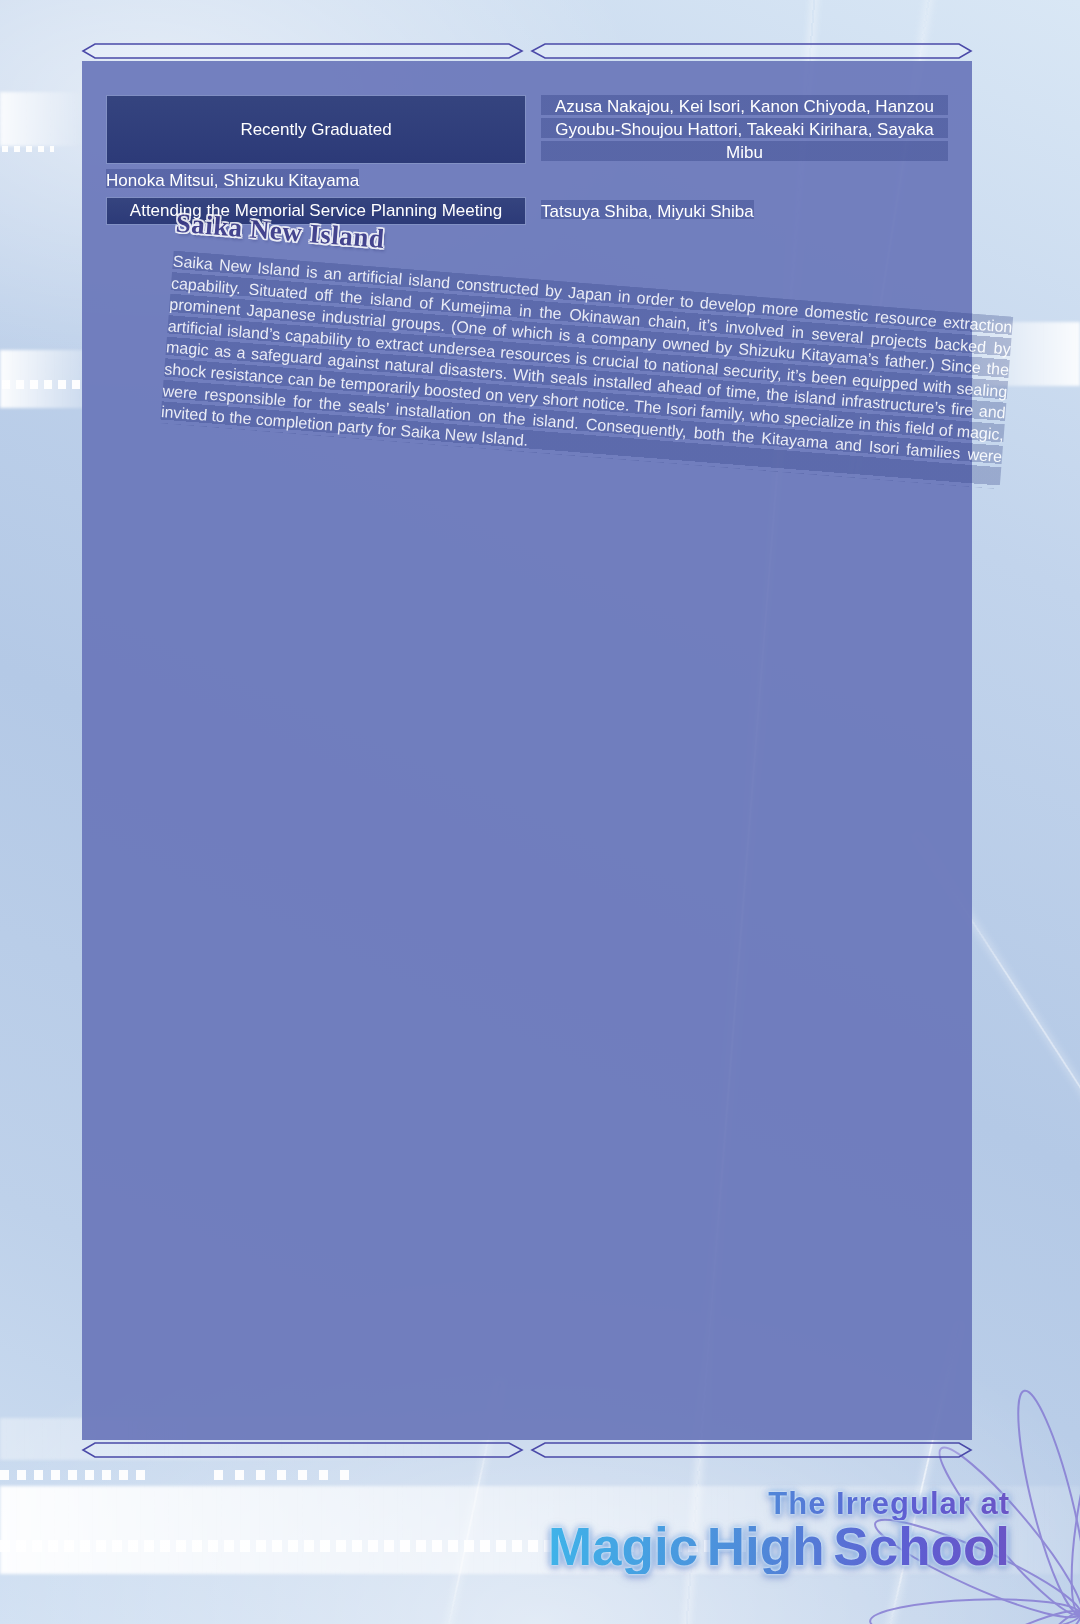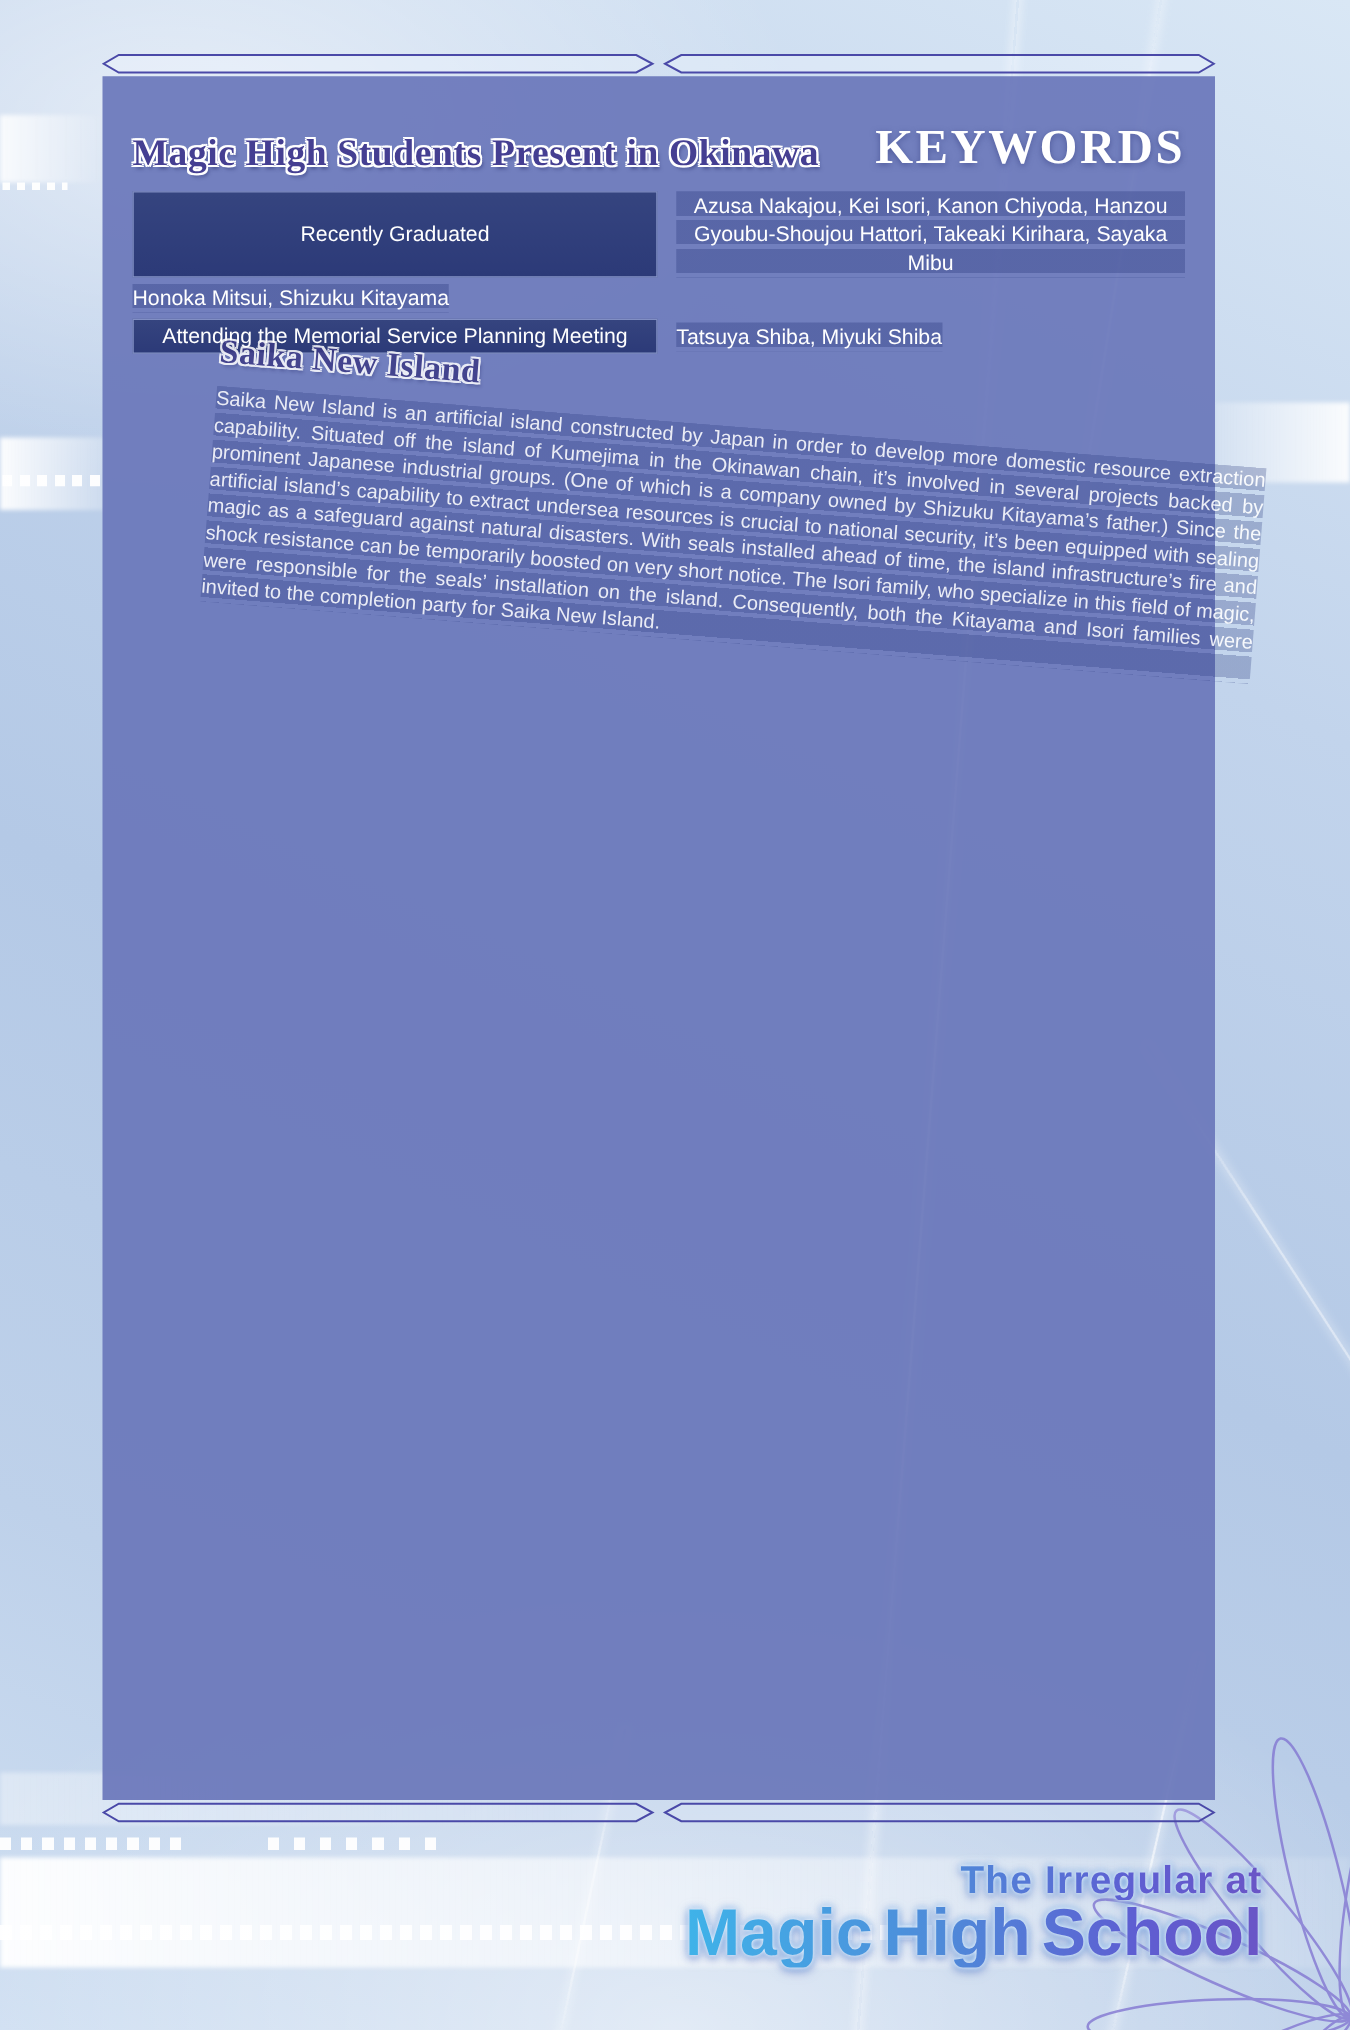--- a/index.html
+++ b/index.html
@@ -117,24 +117,20 @@
   <div class="dots d3b"></div>
   <div class="dots d4"></div>
 
   <svg class="bar bar-top" viewBox="0 0 892 18">
     <polygon points="14,2 428,2 441,9 428,16 14,16 2,9" fill="rgba(240,245,255,0.35)" stroke="#4a49a8" stroke-width="1.6"></polygon>
     <polygon points="878,2 464,2 451,9 464,16 878,16 890,9" fill="rgba(240,245,255,0.35)" stroke="#4a49a8" stroke-width="1.6"></polygon>
   </svg>
 
   <div class="panel">
 
-    <div class="head-row">
-      <div class="page-title">Magic High Students Present in Okinawa</div>
-      <div class="keywords">KEYWORDS</div>
-    </div>
 
     <div class="roster">
       <div class="roster-row r1">
         <div class="roster-label">
           <span class="main">Recently Graduated</span>
         </div>
         <div class="roster-value">
           <span>Azusa Nakajou, Kei Isori, Kanon Chiyoda, Hanzou Gyoubu-Shoujou Hattori, Takeaki Kirihara, Sayaka Mibu</span>
         </div>
       </div>

